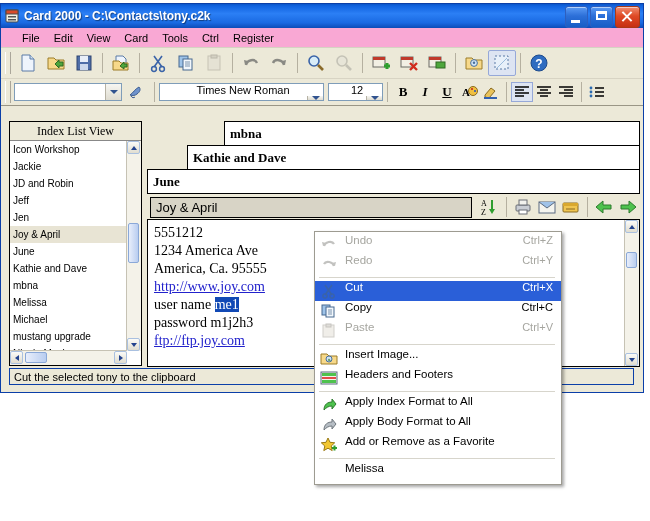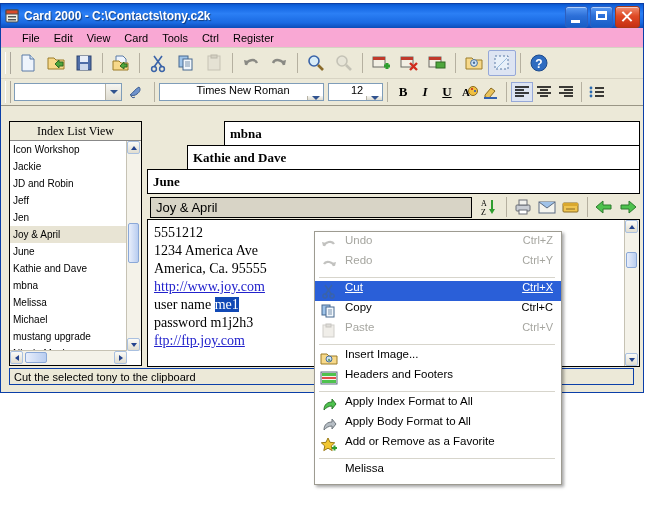--- a/index.html
+++ b/index.html
@@ -176,21 +176,21 @@
     background:#fff;border:1px solid #9d9b91;
     box-shadow:2px 2px 3px rgba(0,0,0,.35);
     padding:2px 0;font-size:11.5px;
     z-index:40;
   }
   .mi{height:20px;display:flex;align-items:flex-start;position:relative;padding-left:30px;padding-right:8px;}
   .mi .lbl{flex:1;white-space:nowrap;}
   .mi .acc{color:#000;font-size:11px;}
   .mi.disabled .lbl,.mi.disabled .acc{color:#a6a6a0;}
   .mi.hl{background:#2a5fd8;}
-  .mi.hl .lbl,.mi.hl .acc{color:#fff;text-decoration:underline;}
+  .mi.hl .lbl,.mi.hl .acc{color:#fff;}
   .mi .ico{position:absolute;left:5px;top:2px;width:18px;height:16px;}
   .mdiv{height:1px;background:#d7d5cc;margin:3px 6px 3px 4px;}
 </style>
 </head>
 <body>
 
 <div id="app">
 
   <div class="titlebar">
     <span class="app-icon">

